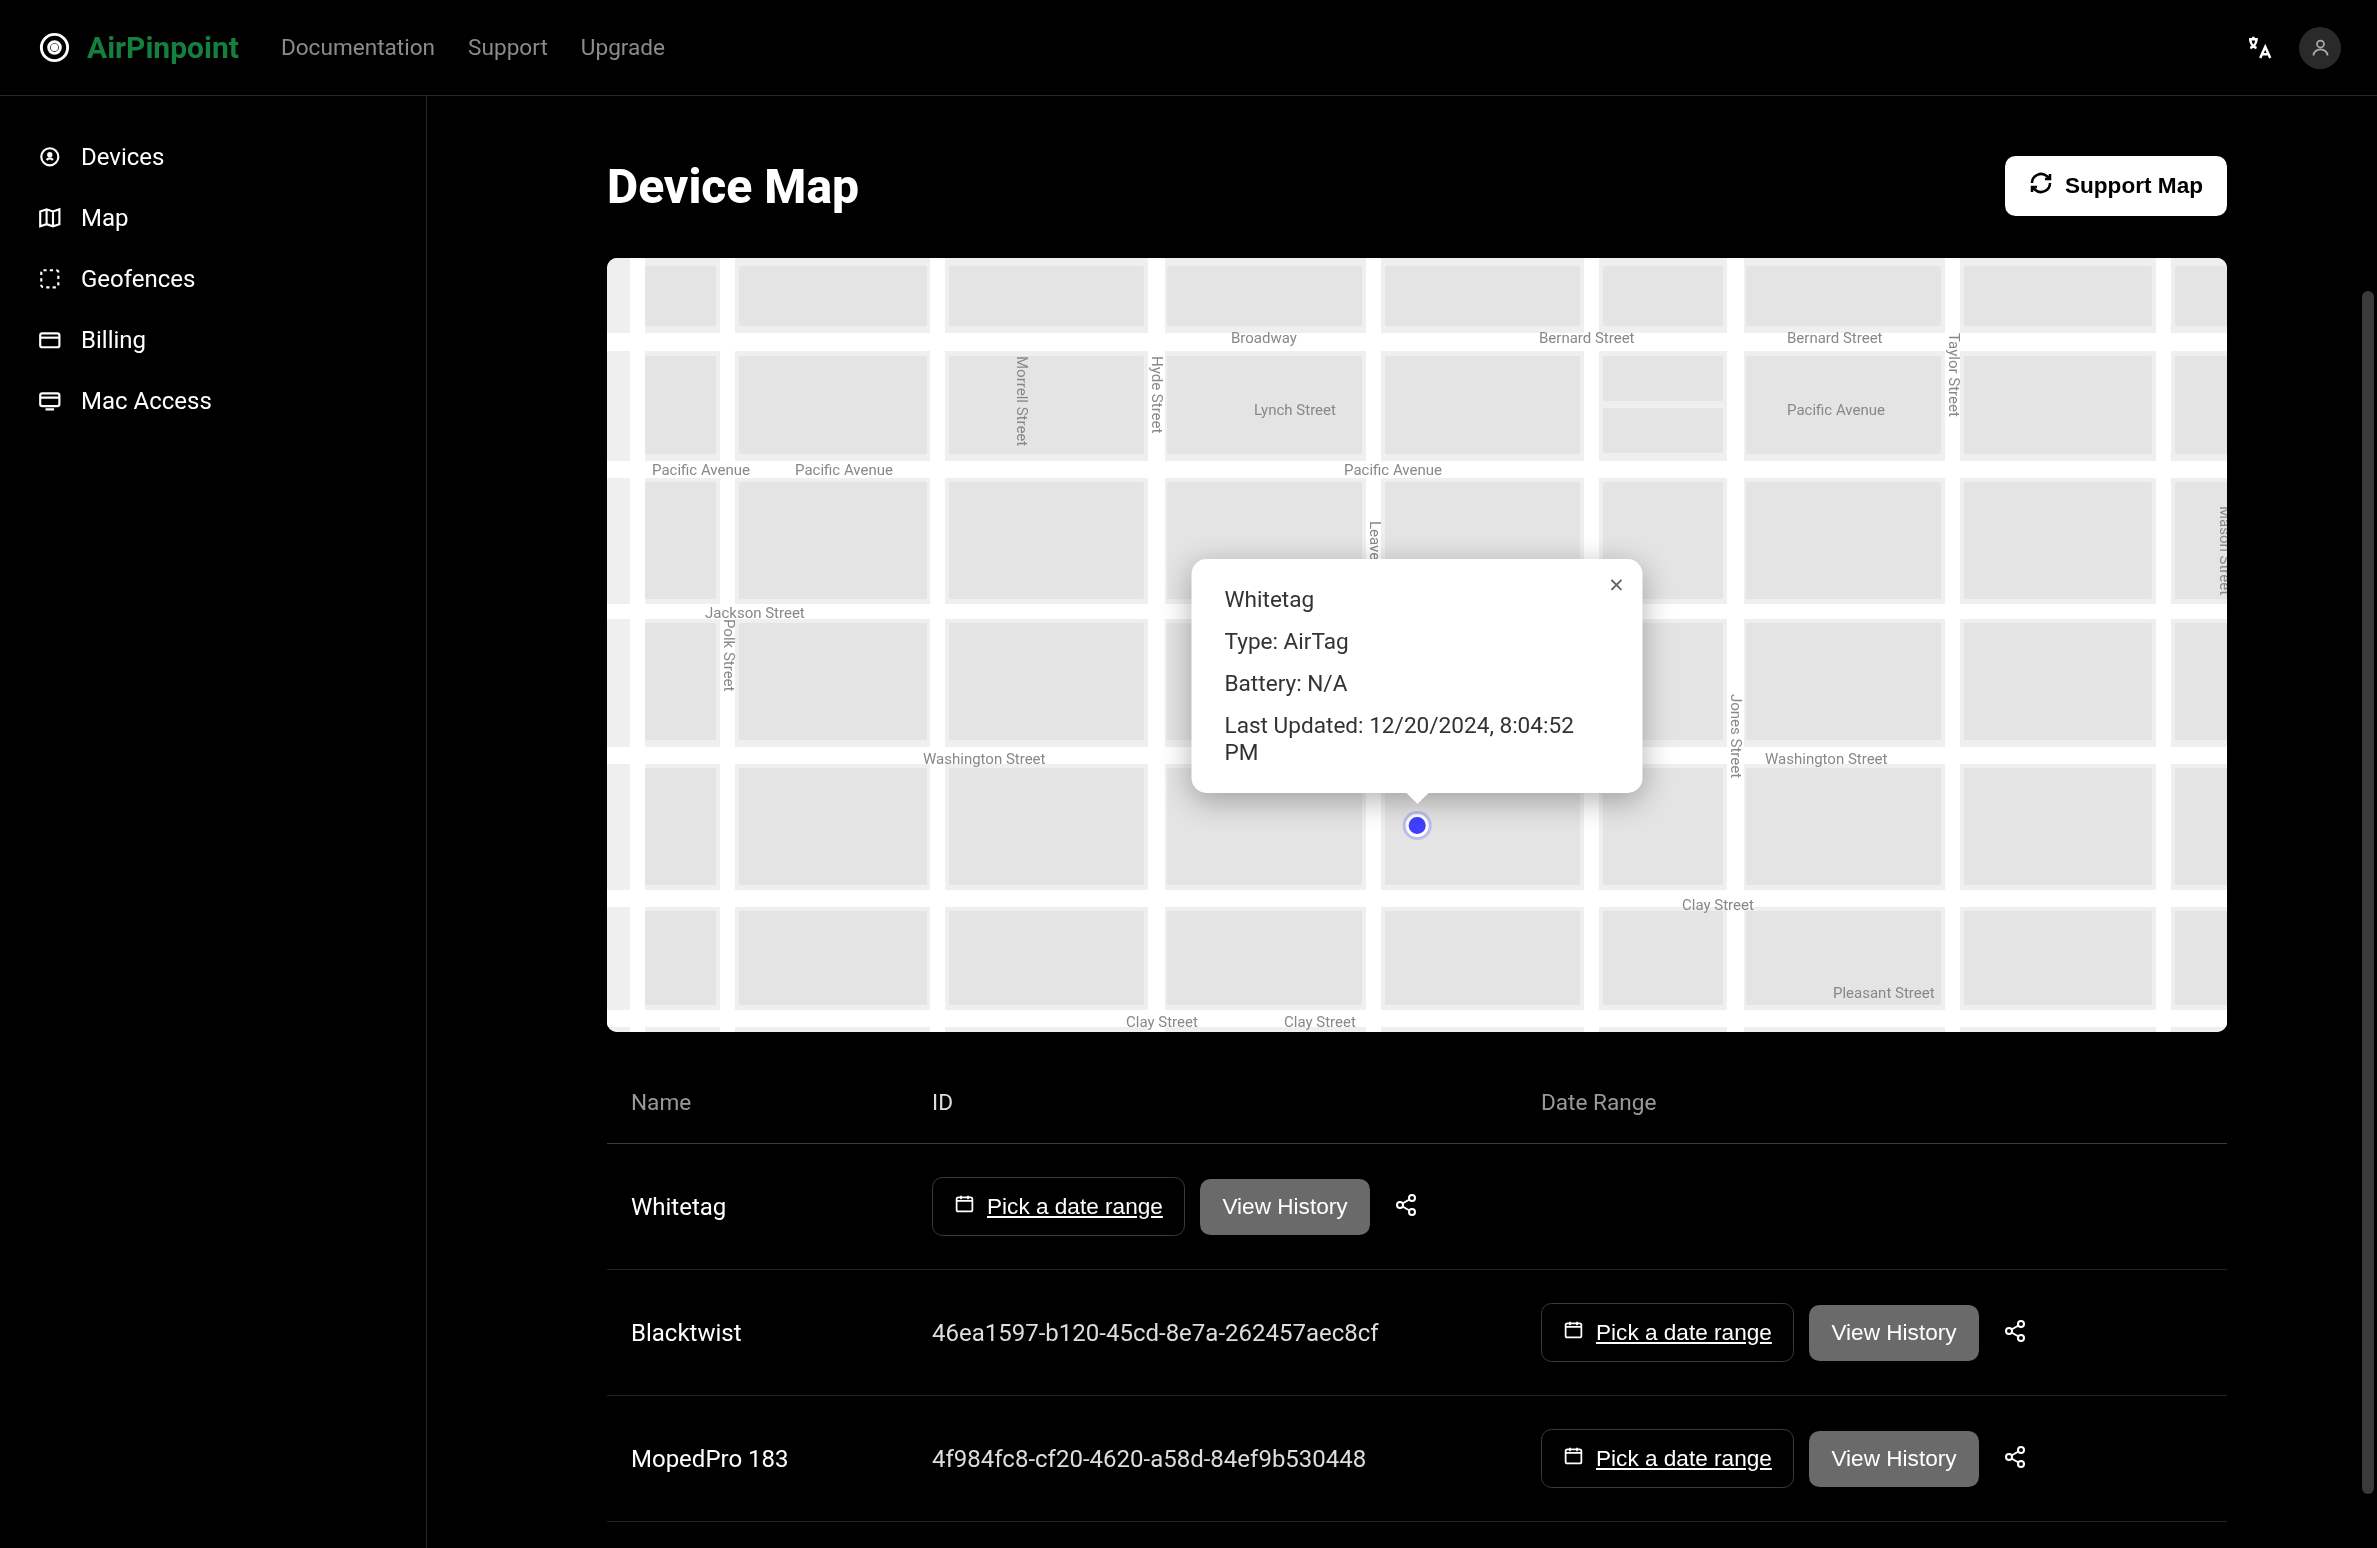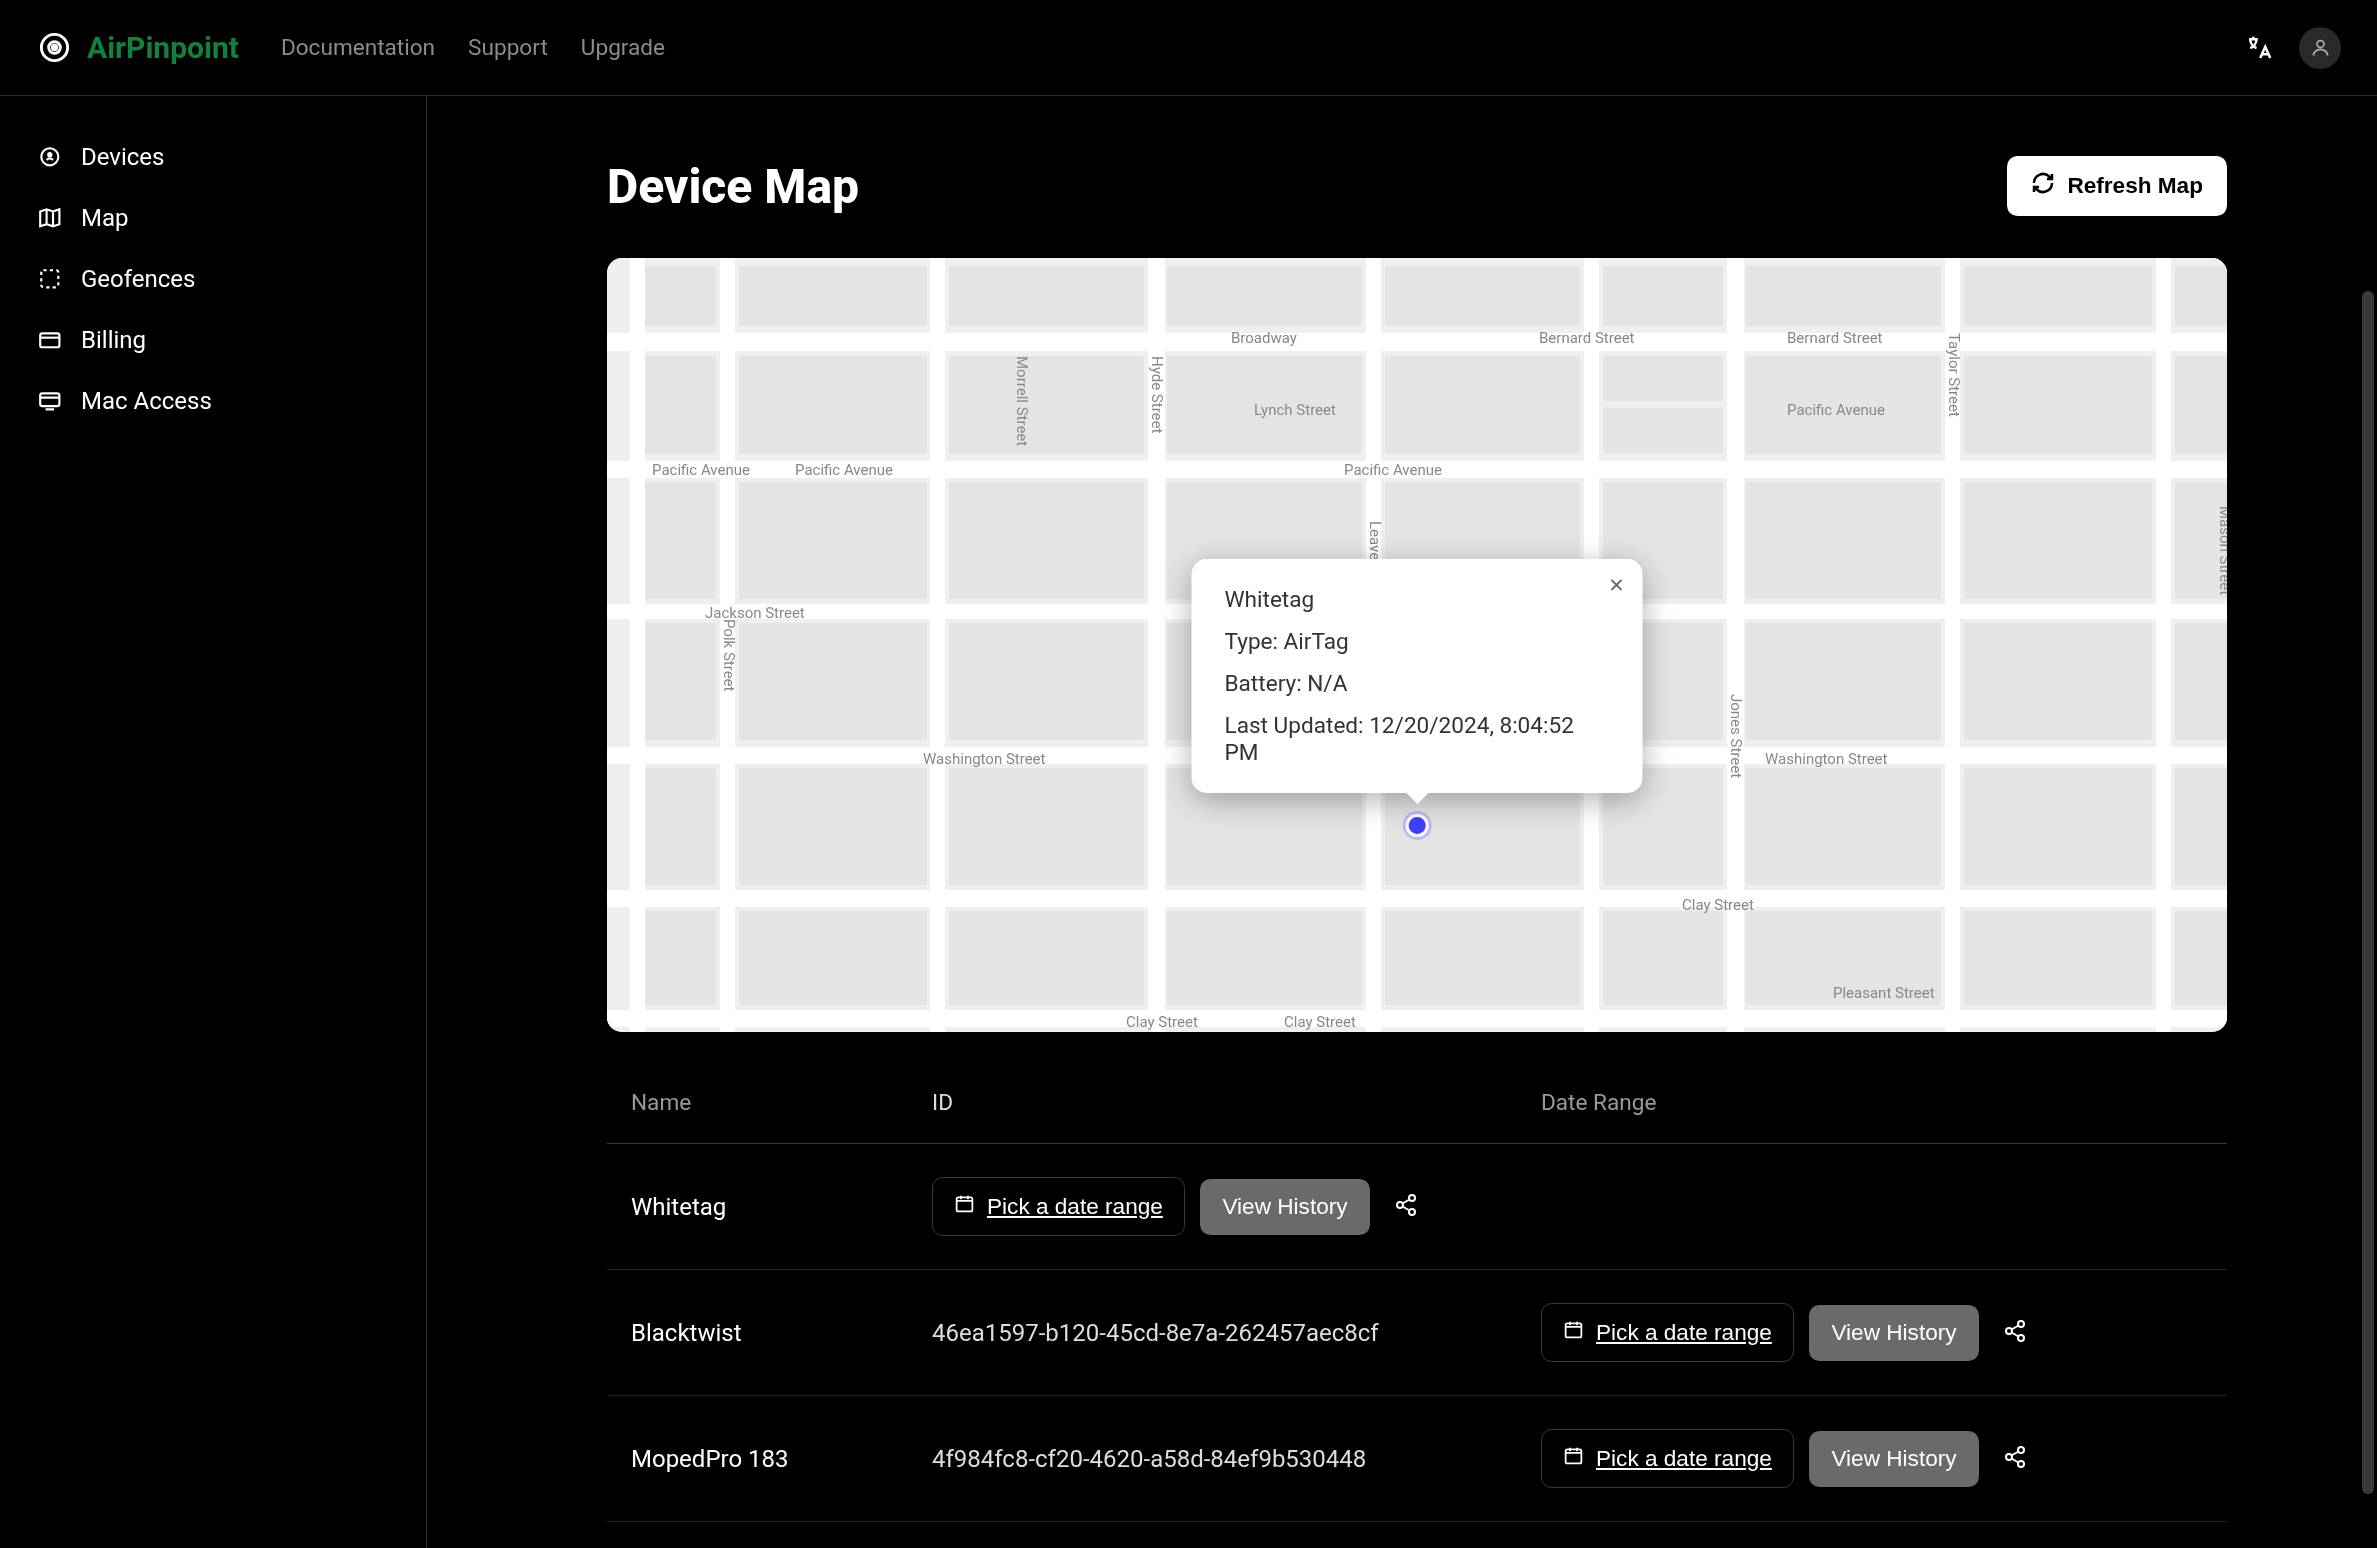--- a/index.html
+++ b/index.html
@@ -134,21 +134,21 @@
       display: flex;
       align-items: center;
       gap: 12px;
       cursor: pointer;
     }
     
     
     .map-container {
       width: 100%;
       height: 774px;
-      border-radius: 15px;
+      border-radius: 10px;
       overflow: hidden;
       background: #e8e8e8;
       position: relative;
     }
     .map-bg {
       width: 100%;
       height: 100%;
       background: #efefef;
       position: relative;
       overflow: hidden;
@@ -372,21 +372,21 @@
 
   <div class="main">
     <div class="page-header">
       <h1 class="page-title">Device Map</h1>
       <button class="refresh-btn">
         <span>
           <svg viewBox="0 0 24 24" width="24" height="24" fill="none" stroke="#000" stroke-width="2.5">
               <path d="M3 12a9 9 0 0 1 15-6.7L21 8M21 3v5h-5M21 12a9 9 0 0 1-15 6.7L3 16M3 21v-5h5"></path>
             </svg>
         </span>
-        <span>Refresh Map</span>
+        <span>Support Map</span>
       </button>
     </div>
 
     <div class="map-container">
       <div class="map-bg">
 
         <div class="map-road" style="top:75px;left:0;right:0;height:18px"></div>
         <div class="map-road" style="top:203px;left:0;right:0;height:16.5px"></div>
         <div class="map-road" style="top:346px;left:0;right:0;height:15px"></div>
         <div class="map-road" style="top:489px;left:0;right:0;height:16.5px"></div>

